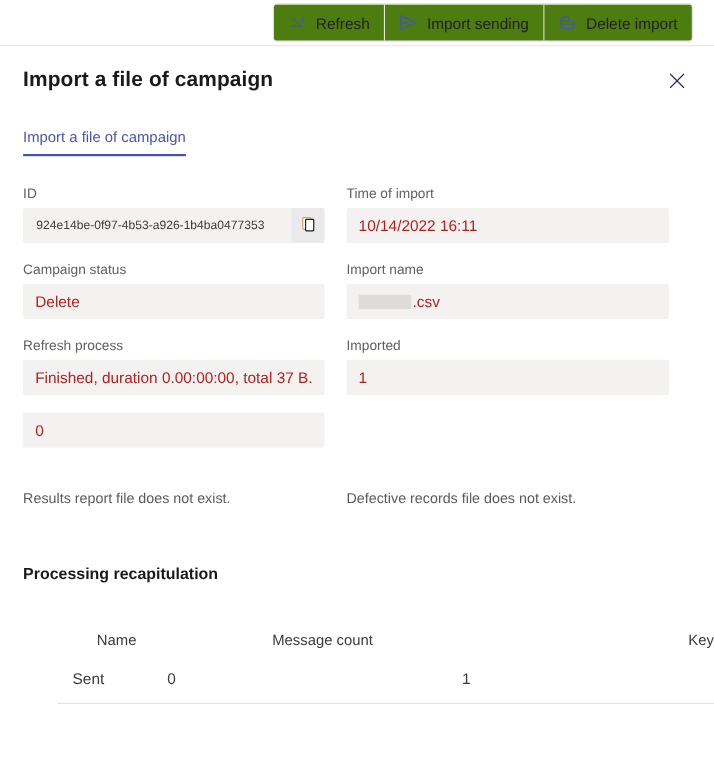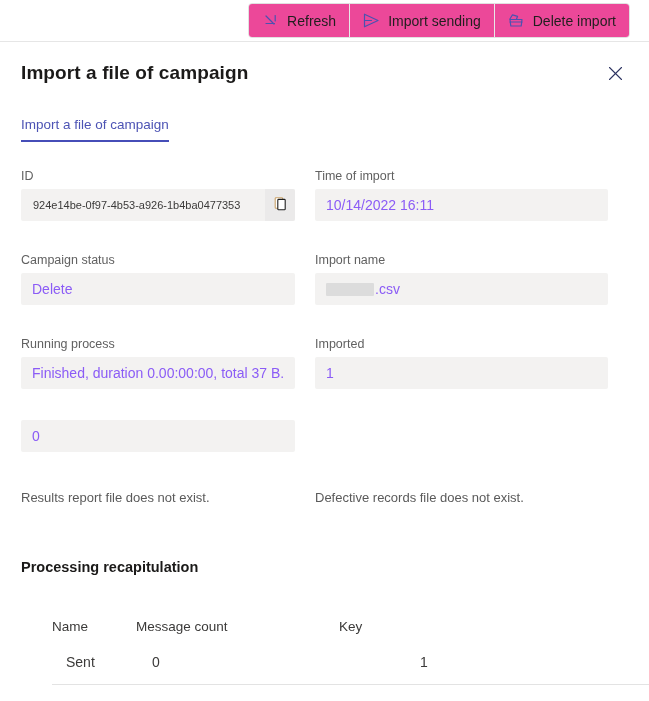--- a/index.html
+++ b/index.html
@@ -37,21 +37,21 @@
     height: 33px;
     background: #fff;
   }
   .cmd-btn {
     display: flex;
     align-items: center;
     gap: 8px;
     padding: 0 13px;
     font-size: 14px;
     color: #201f1e;
-    background: #ec4899;
+    background: #4d7c0f;
     border: none;
     border-right: 1px solid #e8e8e8;
     cursor: pointer;
     white-space: nowrap;
     font-family: "Liberation Sans", sans-serif;
     line-height: 1;
   }
   .cmd-btn:last-child { border-right: none; }
   .cmd-btn .ico {
     display: flex;
@@ -105,21 +105,21 @@
     cursor: pointer;
     line-height: 17px;
   }
 
   
   .form {
     margin-top: 26px;
     padding: 0 21px;
     display: grid;
     grid-template-columns: 274px 20px 293px;
-    row-gap: 16px;
+    row-gap: 1px;
   }
   .field { margin-bottom: 15px; }
   .field-label {
     font-size: 12.5px;
     color: #616161;
     line-height: 16px;
     margin-bottom: 5px;
     display: block;
   }
   .field-box {
@@ -127,21 +127,21 @@
     border-radius: 2px;
     height: 32px;
     display: flex;
     align-items: center;
     box-sizing: border-box;
     overflow: hidden;
   }
   .field-box .val {
     padding-left: 11px;
     font-size: 14px;
-    color: #8b5cf6;
+    color: #b91c1c;
     white-space: nowrap;
     overflow: hidden;
     flex: 1;
   }
   .field-box .val.small {
     font-size: 11px;
     color: #3b3a39;
     padding-left: 12px;
   }
   .copy-btn {
@@ -203,20 +203,21 @@
     grid-template-columns: 72px 215px 1fr;
     align-items: center;
   }
   .recap-head {
     color: #3b3a39;
     height: 28px;
   }
   .recap-head .c {
     font-size: 13.5px;
     color: #3b3a39;
+    text-align: right;
   }
   .recap-body {
     height: 44px;
     border-bottom: 1px solid #e3e3e3;
     gap: 28px;
   }
   .recap-body .c {
     font-size: 14px;
     color: #3b3a39;
   }
@@ -325,21 +326,21 @@
     <span class="field-label">Import name</span>
     <div class="field-box">
       <div class="val with-redact">
         <span class="redact"></span>
         <span>.csv</span>
       </div>
     </div>
   </div>
 
   <div class="field">
-    <span class="field-label">Running process</span>
+    <span class="field-label">Refresh process</span>
     <div class="field-box box-process">
       <div class="val">Finished, duration 0.00:00:00, total 37 B.</div>
     </div>
   </div>
   <div></div>
   <div class="field">
     <span class="field-label">Imported</span>
     <div class="field-box">
       <div class="val">1</div>
     </div>

